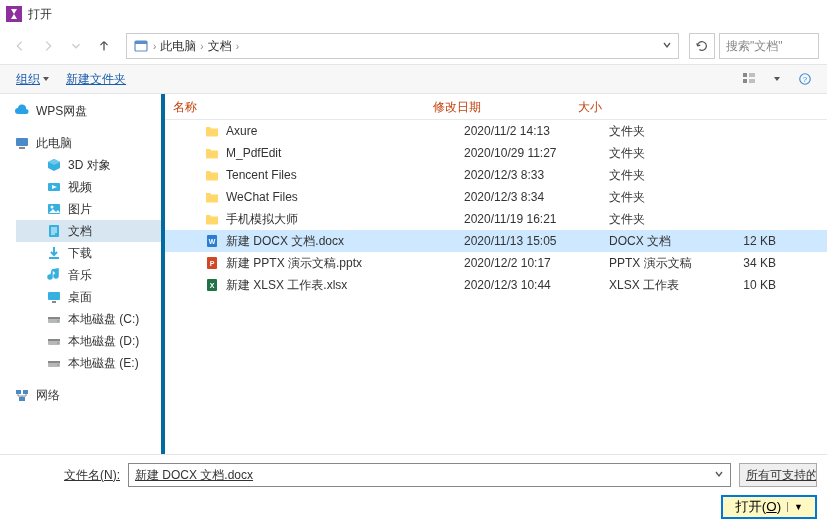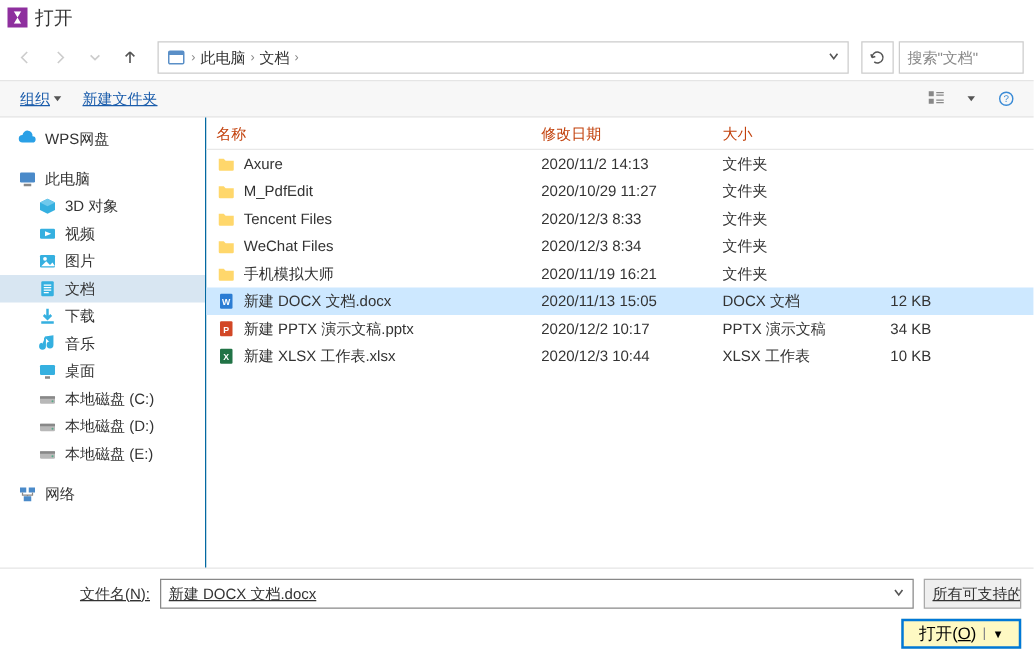--- a/index.html
+++ b/index.html
@@ -1,58 +1,58 @@
 <!DOCTYPE html>
 <html><head>
 <meta charset="utf-8">
 <style>
 * { box-sizing: border-box; margin: 0; padding: 0; font-family: "Microsoft YaHei", "Segoe UI", sans-serif; }
 body { width: 827px; height: 520px; background: #fff; font-size: 12px; color: #333; overflow: hidden; }
 
 .titlebar { height: 28px; display: flex; align-items: center; padding: 0 6px; background: #fff; }
 .titlebar .app-icon { width: 16px; height: 16px; background: #8e2f9e; margin-right: 6px; display: flex; align-items: center; justify-content: center; }
 .titlebar .app-icon svg { width: 10px; height: 10px; }
-.titlebar-text { font-size: 15px; }
+.titlebar-text { font-size: 12px; }
 
 .navbar { height: 36px; display: flex; align-items: center; padding: 4px 8px; gap: 4px; }
 .nav-btn { width: 24px; height: 24px; display: flex; align-items: center; justify-content: center; color: #888; cursor: pointer; }
 .nav-btn.disabled { color: #ccc; }
 .nav-btn svg { width: 14px; height: 14px; }
 .addrbar { flex: 1; height: 26px; border: 1px solid #ccc; display: flex; align-items: center; padding: 0 6px; gap: 4px; margin: 0 6px; }
 .addrbar .crumb-icon { width: 16px; height: 16px; display: flex; align-items: center; justify-content: center; }
 .addrbar .crumb-sep { color: #888; font-size: 10px; }
 .addrbar .crumb { color: #333; }
 .addr-chevron { margin-left: auto; color: #555; }
 .refresh-btn { width: 26px; height: 26px; border: 1px solid #ccc; display: flex; align-items: center; justify-content: center; }
 .searchbox { width: 100px; height: 26px; border: 1px solid #ccc; display: flex; align-items: center; padding: 0 6px; color: #888; gap: 4px; }
 
 .toolbar { height: 30px; border-top: 1px solid #e5e5e5; border-bottom: 1px solid #e5e5e5; background: #f7f7f7; display: flex; align-items: center; padding: 0 10px; gap: 4px; }
 .toolbar-item { display: flex; align-items: center; gap: 2px; color: #1a5cab; padding: 2px 6px; text-decoration: underline; }
 .toolbar-spacer { flex: 1; }
 .toolbar-icon { width: 24px; height: 24px; display: flex; align-items: center; justify-content: center; color: #555; }
 
 .main { display: flex; height: 360px; }
-.sidebar { width: 165px; border-right: 1px solid #0369a1; padding: 6px 0; overflow: hidden; }
+.sidebar { width: 165px; border-right: 4px solid #0369a1; padding: 6px 0; overflow: hidden; }
 .side-group { margin-bottom: 10px; }
 .side-item { display: flex; align-items: center; height: 22px; padding-left: 14px; gap: 6px; cursor: pointer; }
-.side-item.child { padding-left: 30px; }
+.side-item.child { padding-left: 30px; margin-left: 16px; }
 .side-item.selected { background: #d8e6f2; }
 .side-icon { width: 16px; height: 16px; display: flex; align-items: center; justify-content: center; }
 .side-label { white-space: nowrap; }
 
 .filepane { flex: 1; display: flex; flex-direction: column; }
 .filehdr { display: flex; height: 26px; border-bottom: 1px solid #e8e8e8; color: #c2410c; }
 .filehdr .col { padding: 5px 8px; border-right: 1px solid transparent; }
 .col-name { width: 260px; }
 .col-date { width: 145px; }
 .col-type { width: 115px; }
 .col-size { width: 80px; text-align: left; }
 
 .filelist { flex: 1; overflow: auto; }
-.filerow { display: flex; height: 22px; align-items: center; cursor: pointer; }
+.filerow { display: flex; height: 22px; align-items: center; cursor: pointer; justify-content: center; }
 .filerow.selected { background: #cde8ff; }
 .filerow .col { padding: 0 8px; overflow: hidden; white-space: nowrap; text-overflow: ellipsis; }
 .filerow .col-name { display: flex; align-items: center; gap: 6px; }
 .filerow .col-size { text-align: right; padding-right: 20px; }
 .file-icon { width: 16px; height: 16px; display: inline-flex; align-items: center; justify-content: center; flex-shrink: 0; }
 
 .footer { border-top: 1px solid #e5e5e5; padding: 8px 10px 10px 10px; }
 .footer-row { display: flex; align-items: center; gap: 8px; margin-bottom: 8px; text-decoration: underline; }
 .footer-label { width: 110px; text-align: right; }
 .footer-label u { text-decoration: underline; }

